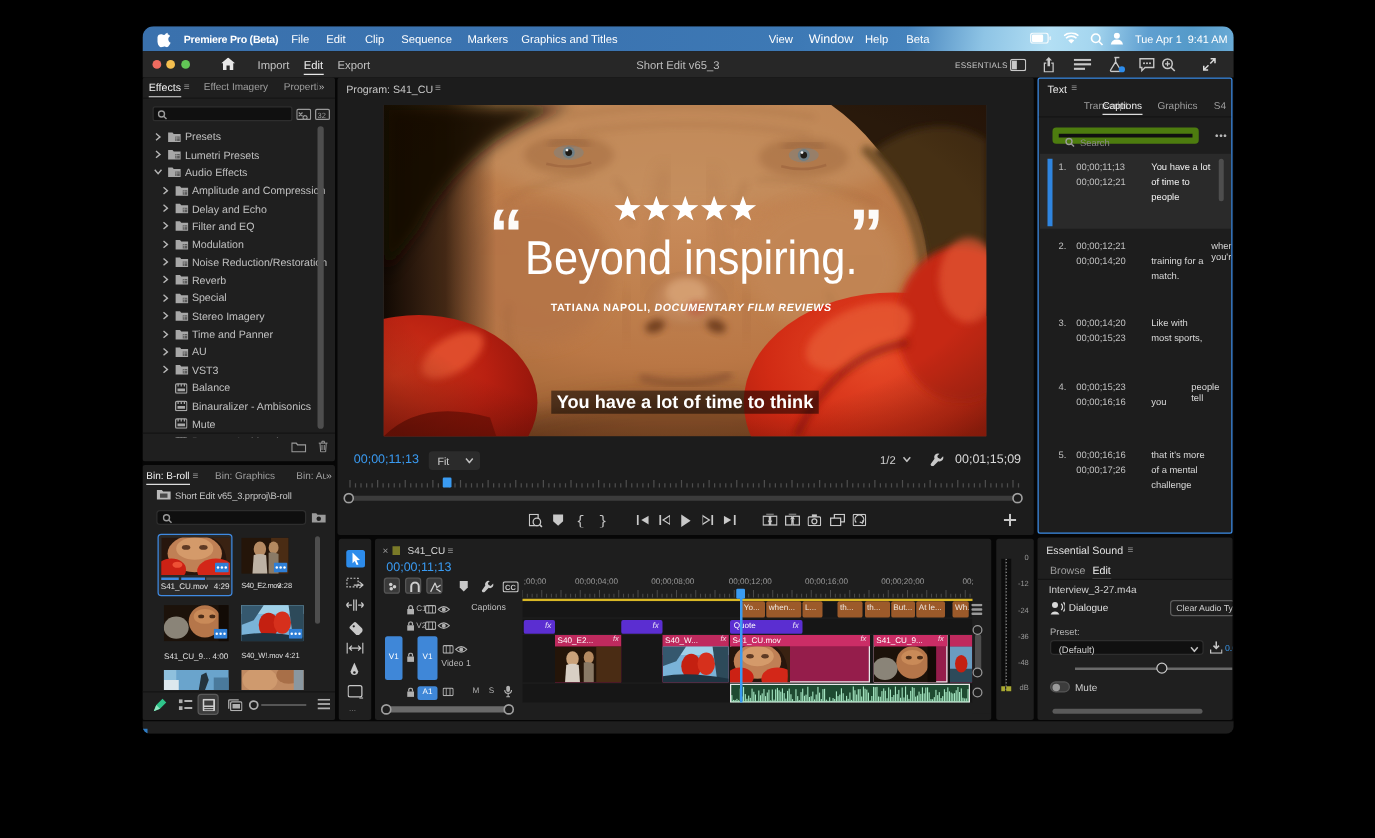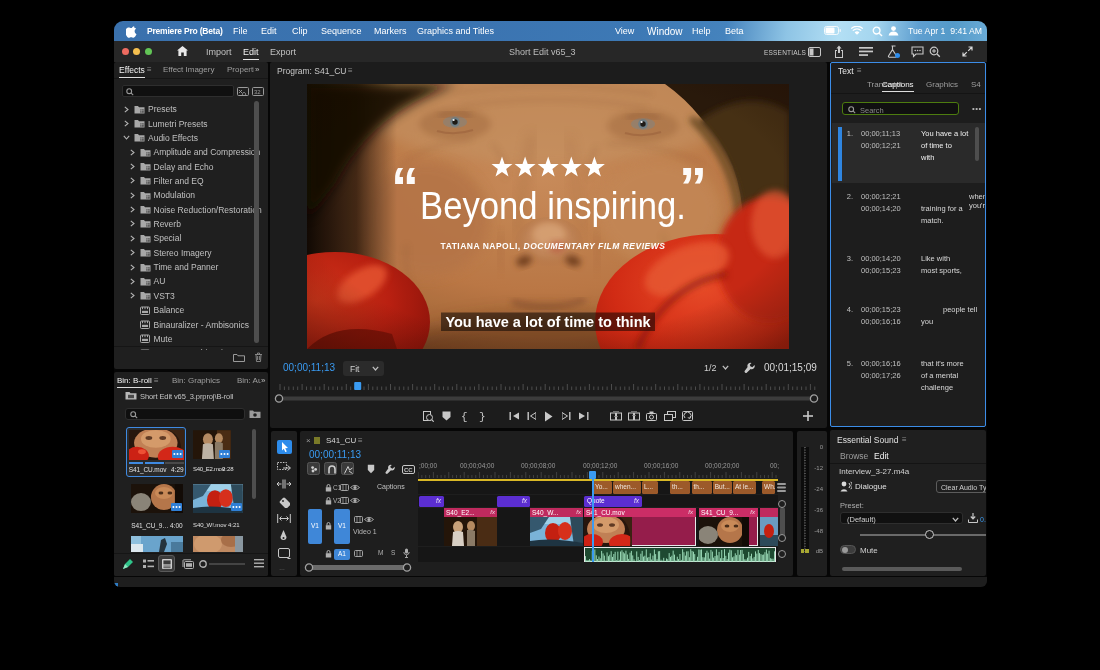--- a/index.html
+++ b/index.html
@@ -1357,51 +1357,51 @@
       <span class="abs" style="left:13px;top:116.5px;width:13px;text-align:right;font-size:6px;color:#9a9a9a;display:inline-block;">dB</span>
   </div>
   <div class="panel" id="textpanel" style="left:716px;top:41px;width:156px;height:365px;border:1px solid #3c8de8;overflow:hidden;background:#1d1d1d;">
     <span class="abs" style="left:7px;top:3px;font-size:8.5px;color:#e8e8e8;">Text</span>
     <span class="abs dim" style="left:26px;top:3px;font-size:8px;">≡</span>
     <span class="abs" style="left:7px;top:17px;font-size:8px;color:#9f9f9f;margin-left:29px;">Transcript</span>
     <span class="abs" style="left:51px;top:17px;font-size:8px;color:#f2f2f2;border-bottom:1px solid #ddd;padding-bottom:2px;">Captions</span>
     <span class="abs" style="left:95px;top:17px;font-size:8px;color:#9f9f9f;">Graphics</span>
     <span class="abs" style="left:140px;top:17px;font-size:8px;color:#9f9f9f;">S4</span>
     <div class="abs" style="left:0;top:30px;width:154px;height:1px;background:#141414;"></div>
-    <div class="abs" style="left:11px;top:39px;width:117px;height:13px;background:#101010;border:1px solid #4d7c0f;border-radius:3px;">
+    <div class="abs" style="left:11px;top:39px;width:117px;height:13px;background:#101010;border:5px solid #4d7c0f;border-radius:3px;">
       <svg class="abs" style="left:5px;top:2.5px" width="8" height="8" viewBox="0 0 10 10">
           <circle cx="4" cy="4" r="3" fill="none" stroke="#9a9a9a" stroke-width="1.4"></circle>
           <line x1="6.2" y1="6.2" x2="9" y2="9" stroke="#9a9a9a" stroke-width="1.4"></line>
         </svg>
       <span class="abs" style="left:17px;top:2.5px;font-size:7.5px;color:#8a8a8a;">Search</span>
     </div>
     <span class="abs" style="left:141px;top:41px;font-size:8px;color:#b8b8b8;letter-spacing:0.5px;">•••</span>
     <div class="abs" style="left:1px;top:60px;width:153px;height:60px;background:#2a2a2a;"></div>
       <div class="abs" style="left:7px;top:64px;width:4px;height:54px;background:#2f85e0;"></div>
       <span class="abs" style="left:10px;top:66px;width:12px;text-align:right;font-size:7.5px;color:#c0c0c0;">1.</span>
       <span class="abs" style="left:30px;top:66px;font-size:7.5px;color:#c0c0c0;">00;00;11;13</span>
       <span class="abs" style="left:30px;top:78px;font-size:7.5px;color:#c0c0c0;">00;00;12;21</span>
       <span class="abs" style="left:90px;top:66px;font-size:7.5px;color:#f0f0f0;">You have a lot</span>
       <span class="abs" style="left:90px;top:78px;font-size:7.5px;color:#f0f0f0;">of time to</span>
-      <span class="abs" style="left:90px;top:90px;font-size:7.5px;color:#f0f0f0;">with</span>
+      <span class="abs" style="left:90px;top:90px;font-size:7.5px;color:#f0f0f0;">people</span>
       <span class="abs" style="left:10px;top:129px;width:12px;text-align:right;font-size:7.5px;color:#c0c0c0;">2.</span>
       <span class="abs" style="left:30px;top:129px;font-size:7.5px;color:#c0c0c0;">00;00;12;21</span>
       <span class="abs" style="left:30px;top:141px;font-size:7.5px;color:#c0c0c0;">00;00;14;20</span>
       <span class="abs" style="left:90px;top:129px;font-size:7.5px;color:#d8d8d8;margin-left:48px;">when you're</span>
       <span class="abs" style="left:90px;top:141px;font-size:7.5px;color:#d8d8d8;">training for a</span>
       <span class="abs" style="left:90px;top:153px;font-size:7.5px;color:#d8d8d8;">match.</span>
       <span class="abs" style="left:10px;top:191px;width:12px;text-align:right;font-size:7.5px;color:#c0c0c0;">3.</span>
       <span class="abs" style="left:30px;top:191px;font-size:7.5px;color:#c0c0c0;">00;00;14;20</span>
       <span class="abs" style="left:30px;top:203px;font-size:7.5px;color:#c0c0c0;">00;00;15;23</span>
       <span class="abs" style="left:90px;top:191px;font-size:7.5px;color:#d8d8d8;">Like with</span>
       <span class="abs" style="left:90px;top:203px;font-size:7.5px;color:#d8d8d8;">most sports,</span>
       <span class="abs" style="left:10px;top:242px;width:12px;text-align:right;font-size:7.5px;color:#c0c0c0;">4.</span>
       <span class="abs" style="left:30px;top:242px;font-size:7.5px;color:#c0c0c0;">00;00;15;23</span>
       <span class="abs" style="left:30px;top:254px;font-size:7.5px;color:#c0c0c0;">00;00;16;16</span>
-      <span class="abs" style="left:88px;top:242px;font-size:7.5px;color:#d8d8d8;padding-left:24px;">people tell</span>
+      <span class="abs" style="left:98px;top:242px;font-size:7.5px;color:#d8d8d8;padding-left:24px;">people tell</span>
       <span class="abs" style="left:90px;top:254px;font-size:7.5px;color:#d8d8d8;">you</span>
       <span class="abs" style="left:10px;top:296px;width:12px;text-align:right;font-size:7.5px;color:#c0c0c0;">5.</span>
       <span class="abs" style="left:30px;top:296px;font-size:7.5px;color:#c0c0c0;">00;00;16;16</span>
       <span class="abs" style="left:30px;top:308px;font-size:7.5px;color:#c0c0c0;">00;00;17;26</span>
       <span class="abs" style="left:90px;top:296px;font-size:7.5px;color:#d8d8d8;">that it's more</span>
       <span class="abs" style="left:90px;top:308px;font-size:7.5px;color:#d8d8d8;">of a mental</span>
       <span class="abs" style="left:90px;top:320px;font-size:7.5px;color:#d8d8d8;">challenge</span>
     <div class="abs" style="left:144px;top:64px;width:4px;height:34px;background:#4e4e4e;border-radius:2px;"></div>
   </div>
   <div class="panel" id="esound" style="left:716px;top:409px;width:156px;height:146px;overflow:hidden;">

